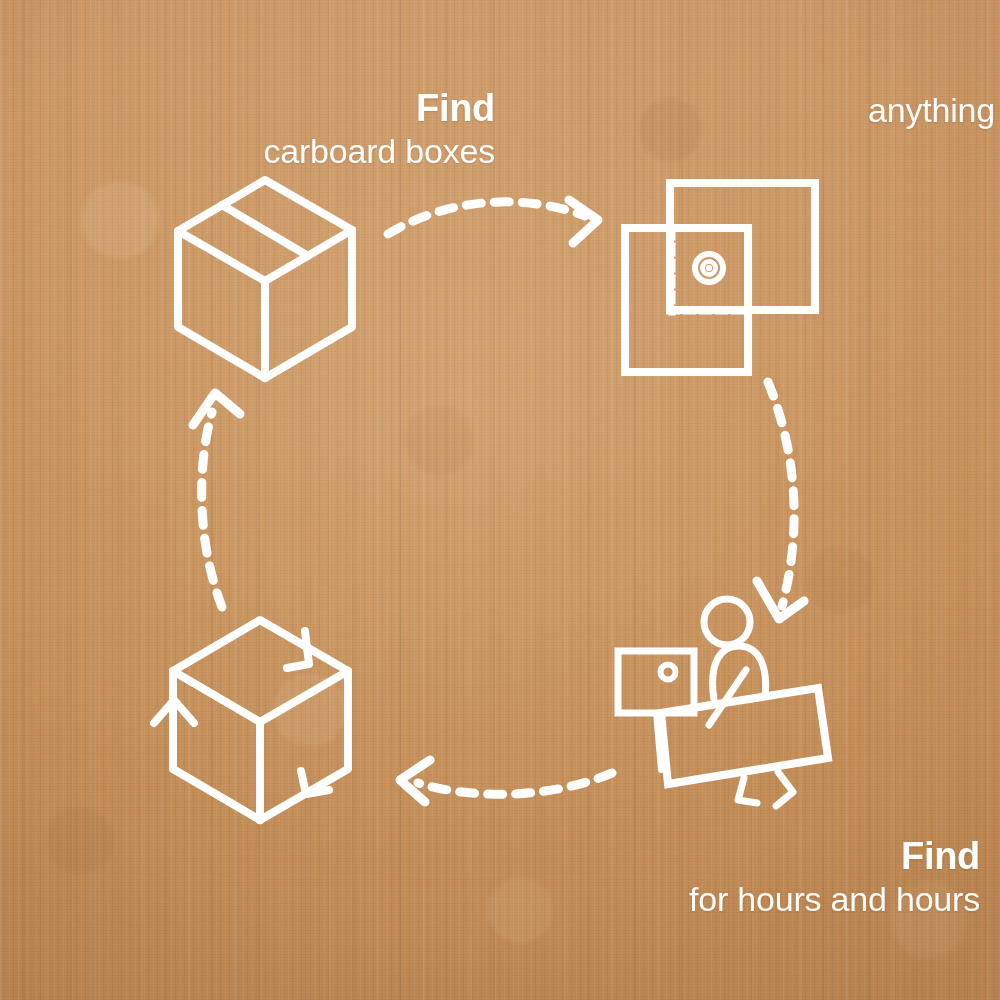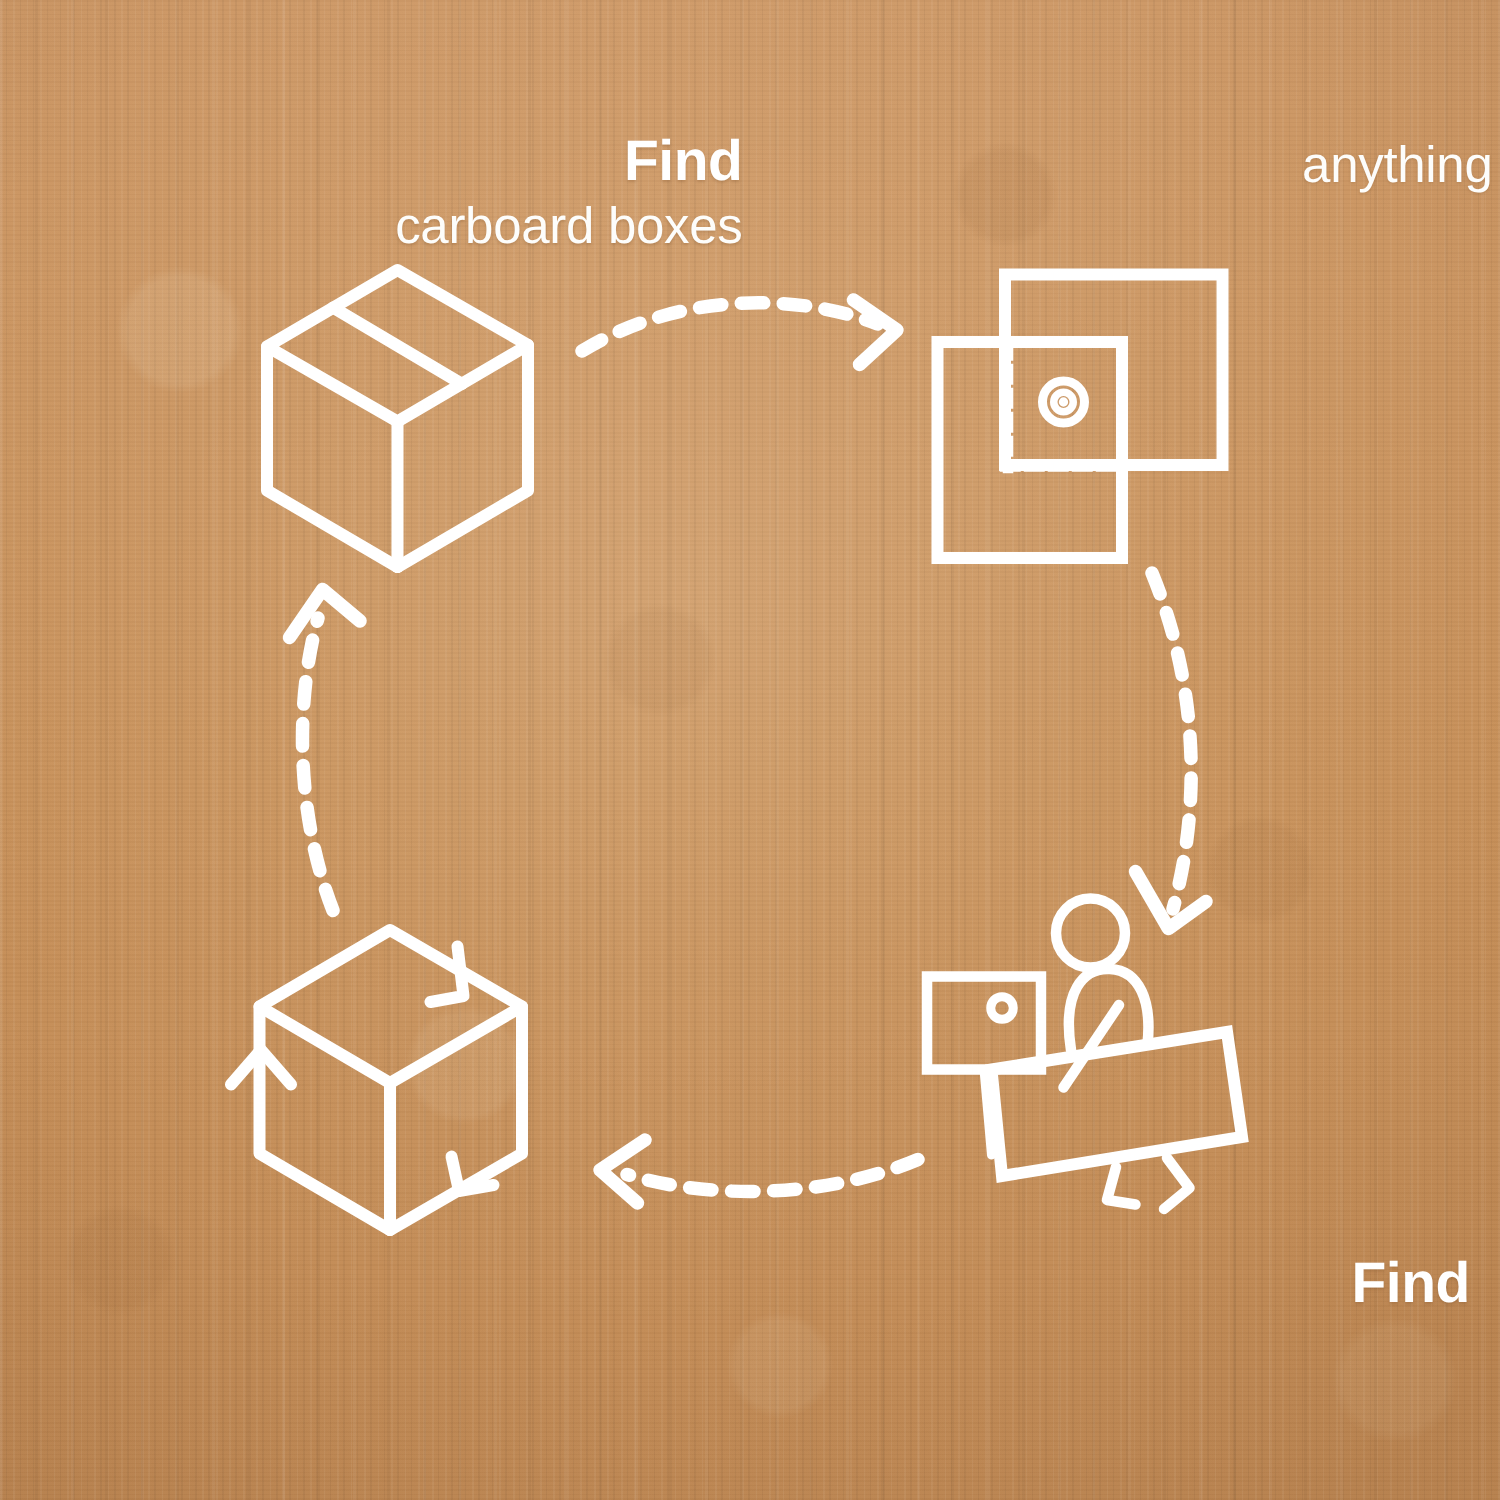--- a/index.html
+++ b/index.html
@@ -204,15 +204,16 @@
 
   <div class="label" id="label-make">
     <span class="sub">anything</span>
   </div>
 
   <div class="label" id="label-reuse">
   </div>
 
   <div class="label" id="label-play">
     <span class="title">Find</span>
+    <span class="sub">for hours and hours</span>
   </div>
 
 </div>
 
 </body></html>

